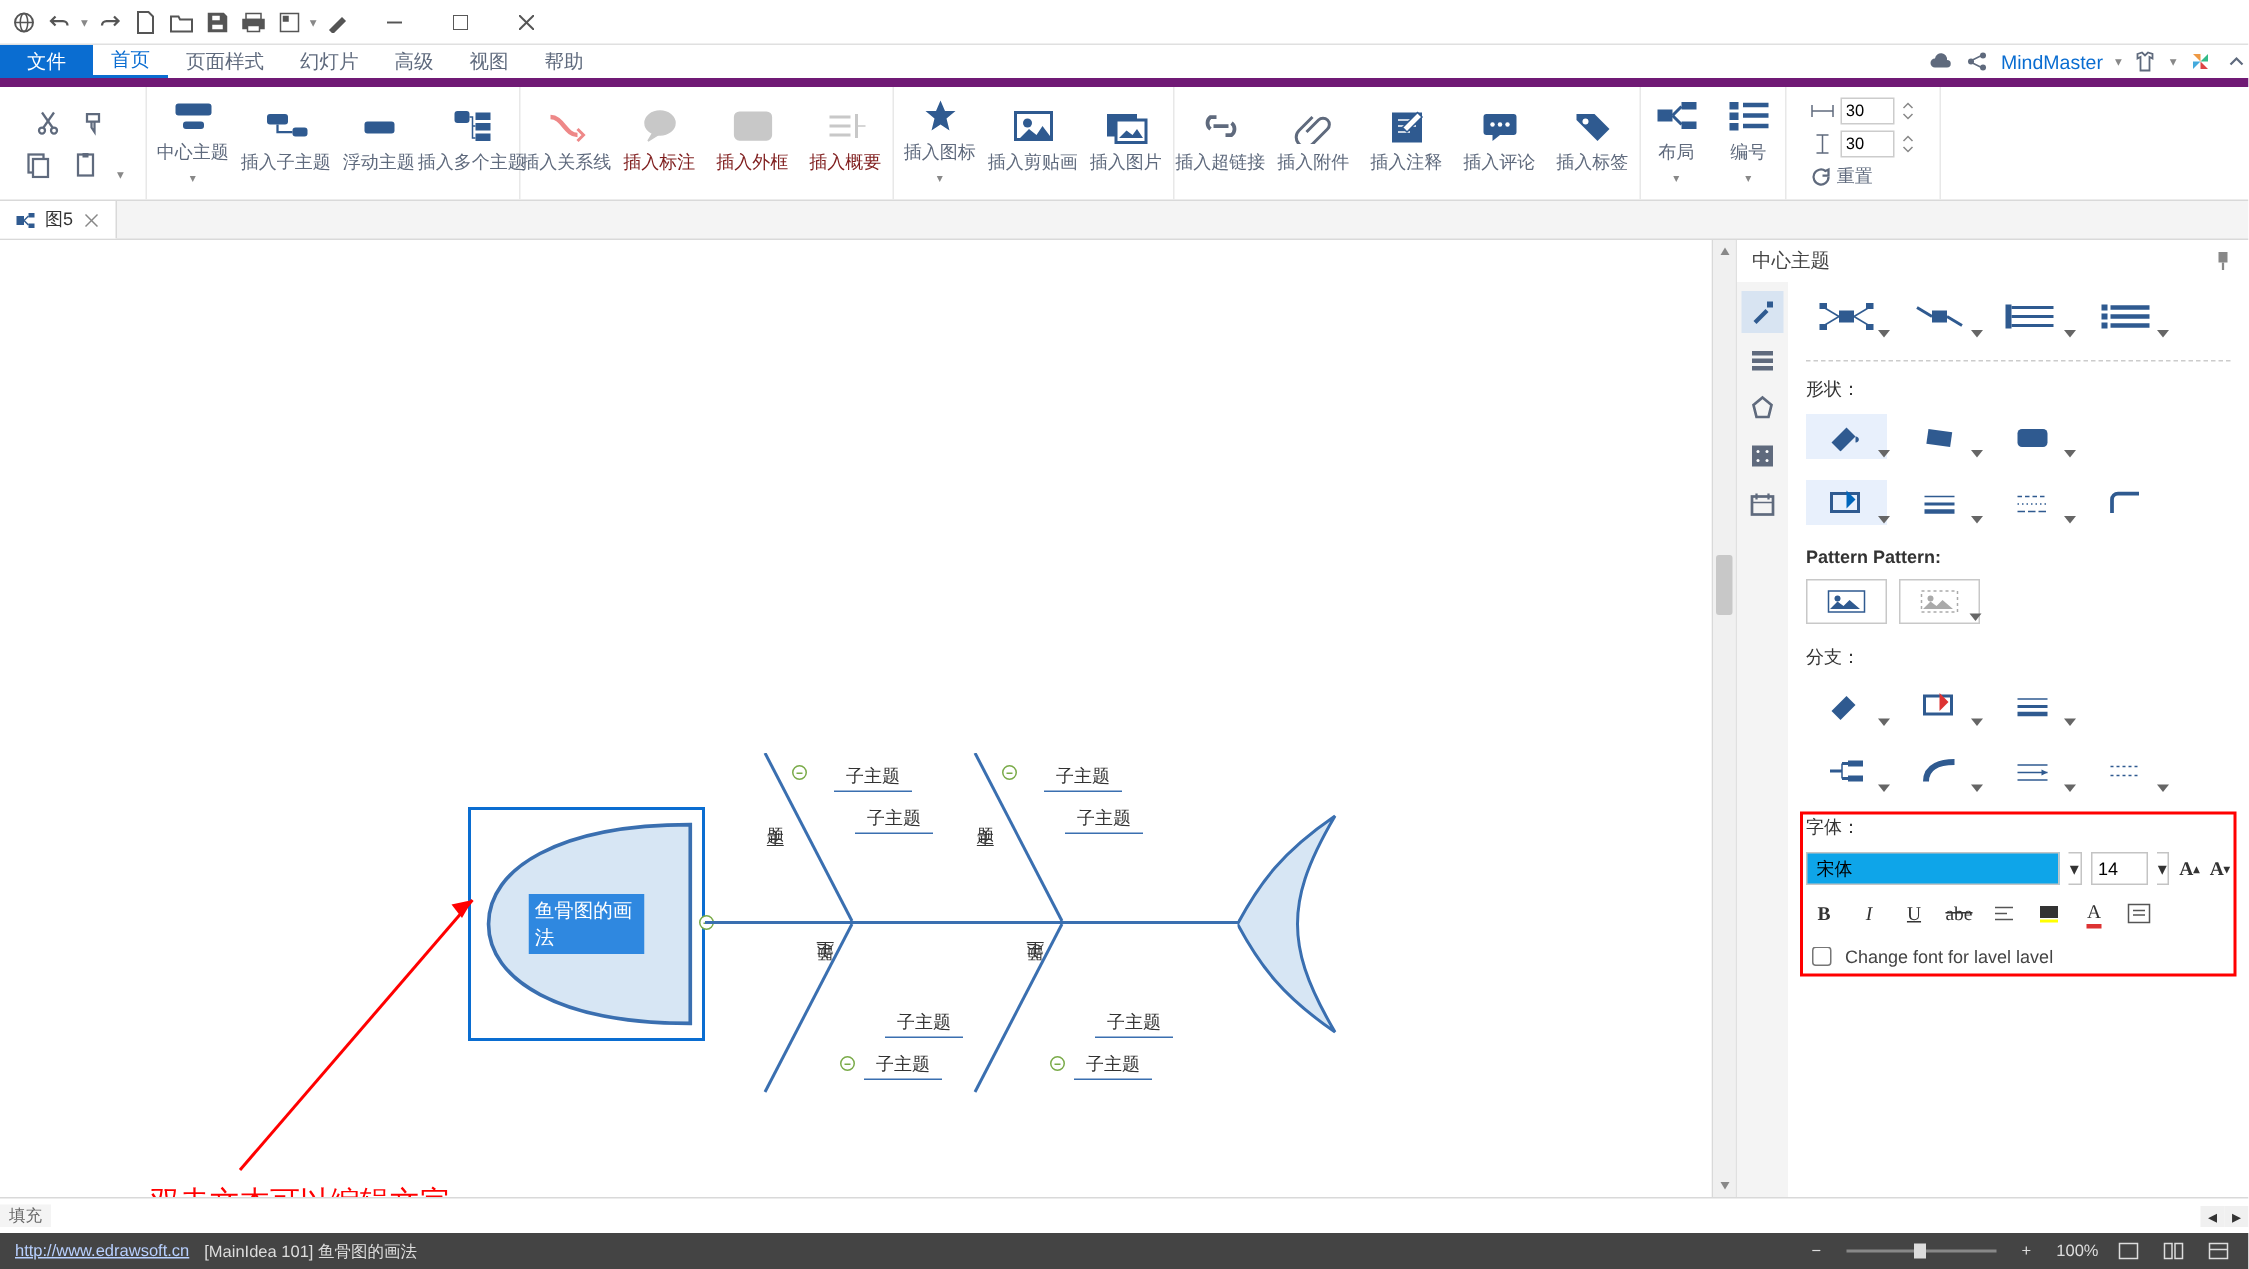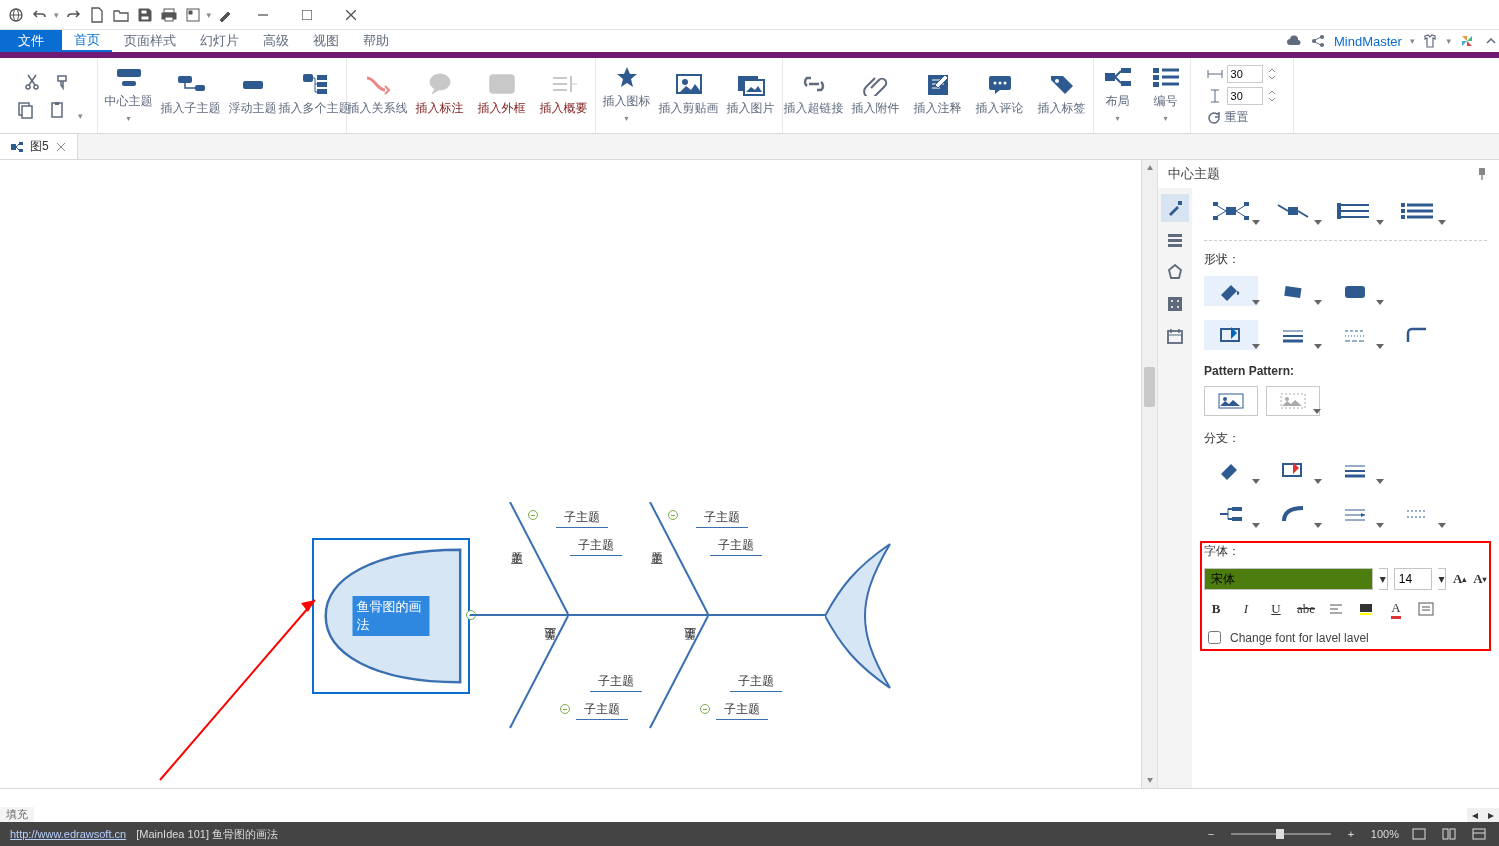--- a/index.html
+++ b/index.html
@@ -77,28 +77,28 @@
 .row-opts{display:flex;gap:8px;flex-wrap:wrap;margin-bottom:14px}
 .opt-tile{width:54px;height:30px;display:flex;align-items:center;justify-content:center;cursor:pointer;position:relative}
 .opt-tile .caret{position:absolute;right:-2px;bottom:1px;border-left:4px solid transparent;border-right:4px solid transparent;border-top:5px solid #666}
 .sect-label{font-size:12px;color:#333;margin:4px 0 8px 0}
 .sect-label.bold{font-weight:bold}
 .hr-dots{border:none;border-top:1px dashed #ccc;margin:4px 0 10px 0}
 
 
 .font-panel{margin-top:10px}
 .font-row{display:flex;align-items:center;gap:6px;margin-bottom:8px}
-.font-name{flex:1;border:1px solid #c4c4c4;height:22px;padding:0 6px;font-size:12px;background:#4d7c0f}
+.font-name{flex:1;border:1px solid #c4c4c4;height:22px;padding:0 6px;font-size:12px;background:#0ea5e9}
 .font-size{width:38px;border:1px solid #c4c4c4;height:22px;padding:0 4px;font-size:12px;background:#fff}
 .caret-btn{width:14px;height:22px;border:1px solid #c4c4c4;border-left:none;display:flex;align-items:center;justify-content:center;cursor:pointer}
 .fbtn{width:24px;height:22px;display:flex;align-items:center;justify-content:center;cursor:pointer;font-size:13px;font-family:serif}
 .chk{display:flex;align-items:center;gap:6px;font-size:12px;color:#444;margin-top:4px}
 
 
-.palette-strip{height:34px;display:flex;align-items:flex-end;border-top:1px solid #d9d9d9}
+.palette-strip{height:24px;display:flex;align-items:center;border-top:1px solid #d9d9d9}
 .pal-lbl{padding:0 6px;display:flex;align-items:center;font-size:11px;color:#666;background:#f4f4f4}
 .pal-swatches{flex:1;display:flex;overflow:hidden}
 .pal-swatches div{flex:0 0 14px;cursor:pointer;border-right:1px solid #fff}
 .pal-scroll{width:16px;display:flex;align-items:center;justify-content:center;background:#f0f0f0;cursor:pointer}
 
 
 .status-bar{height:24px;background:#444;color:#ddd;display:flex;align-items:center;font-size:11px;gap:10px;padding:0 10px}
 .status-bar a{color:#b8d0ff;text-decoration:underline}
 .status-bar .sep{flex:1}
 .zoom-slider{width:100px;height:2px;background:#888;position:relative}

